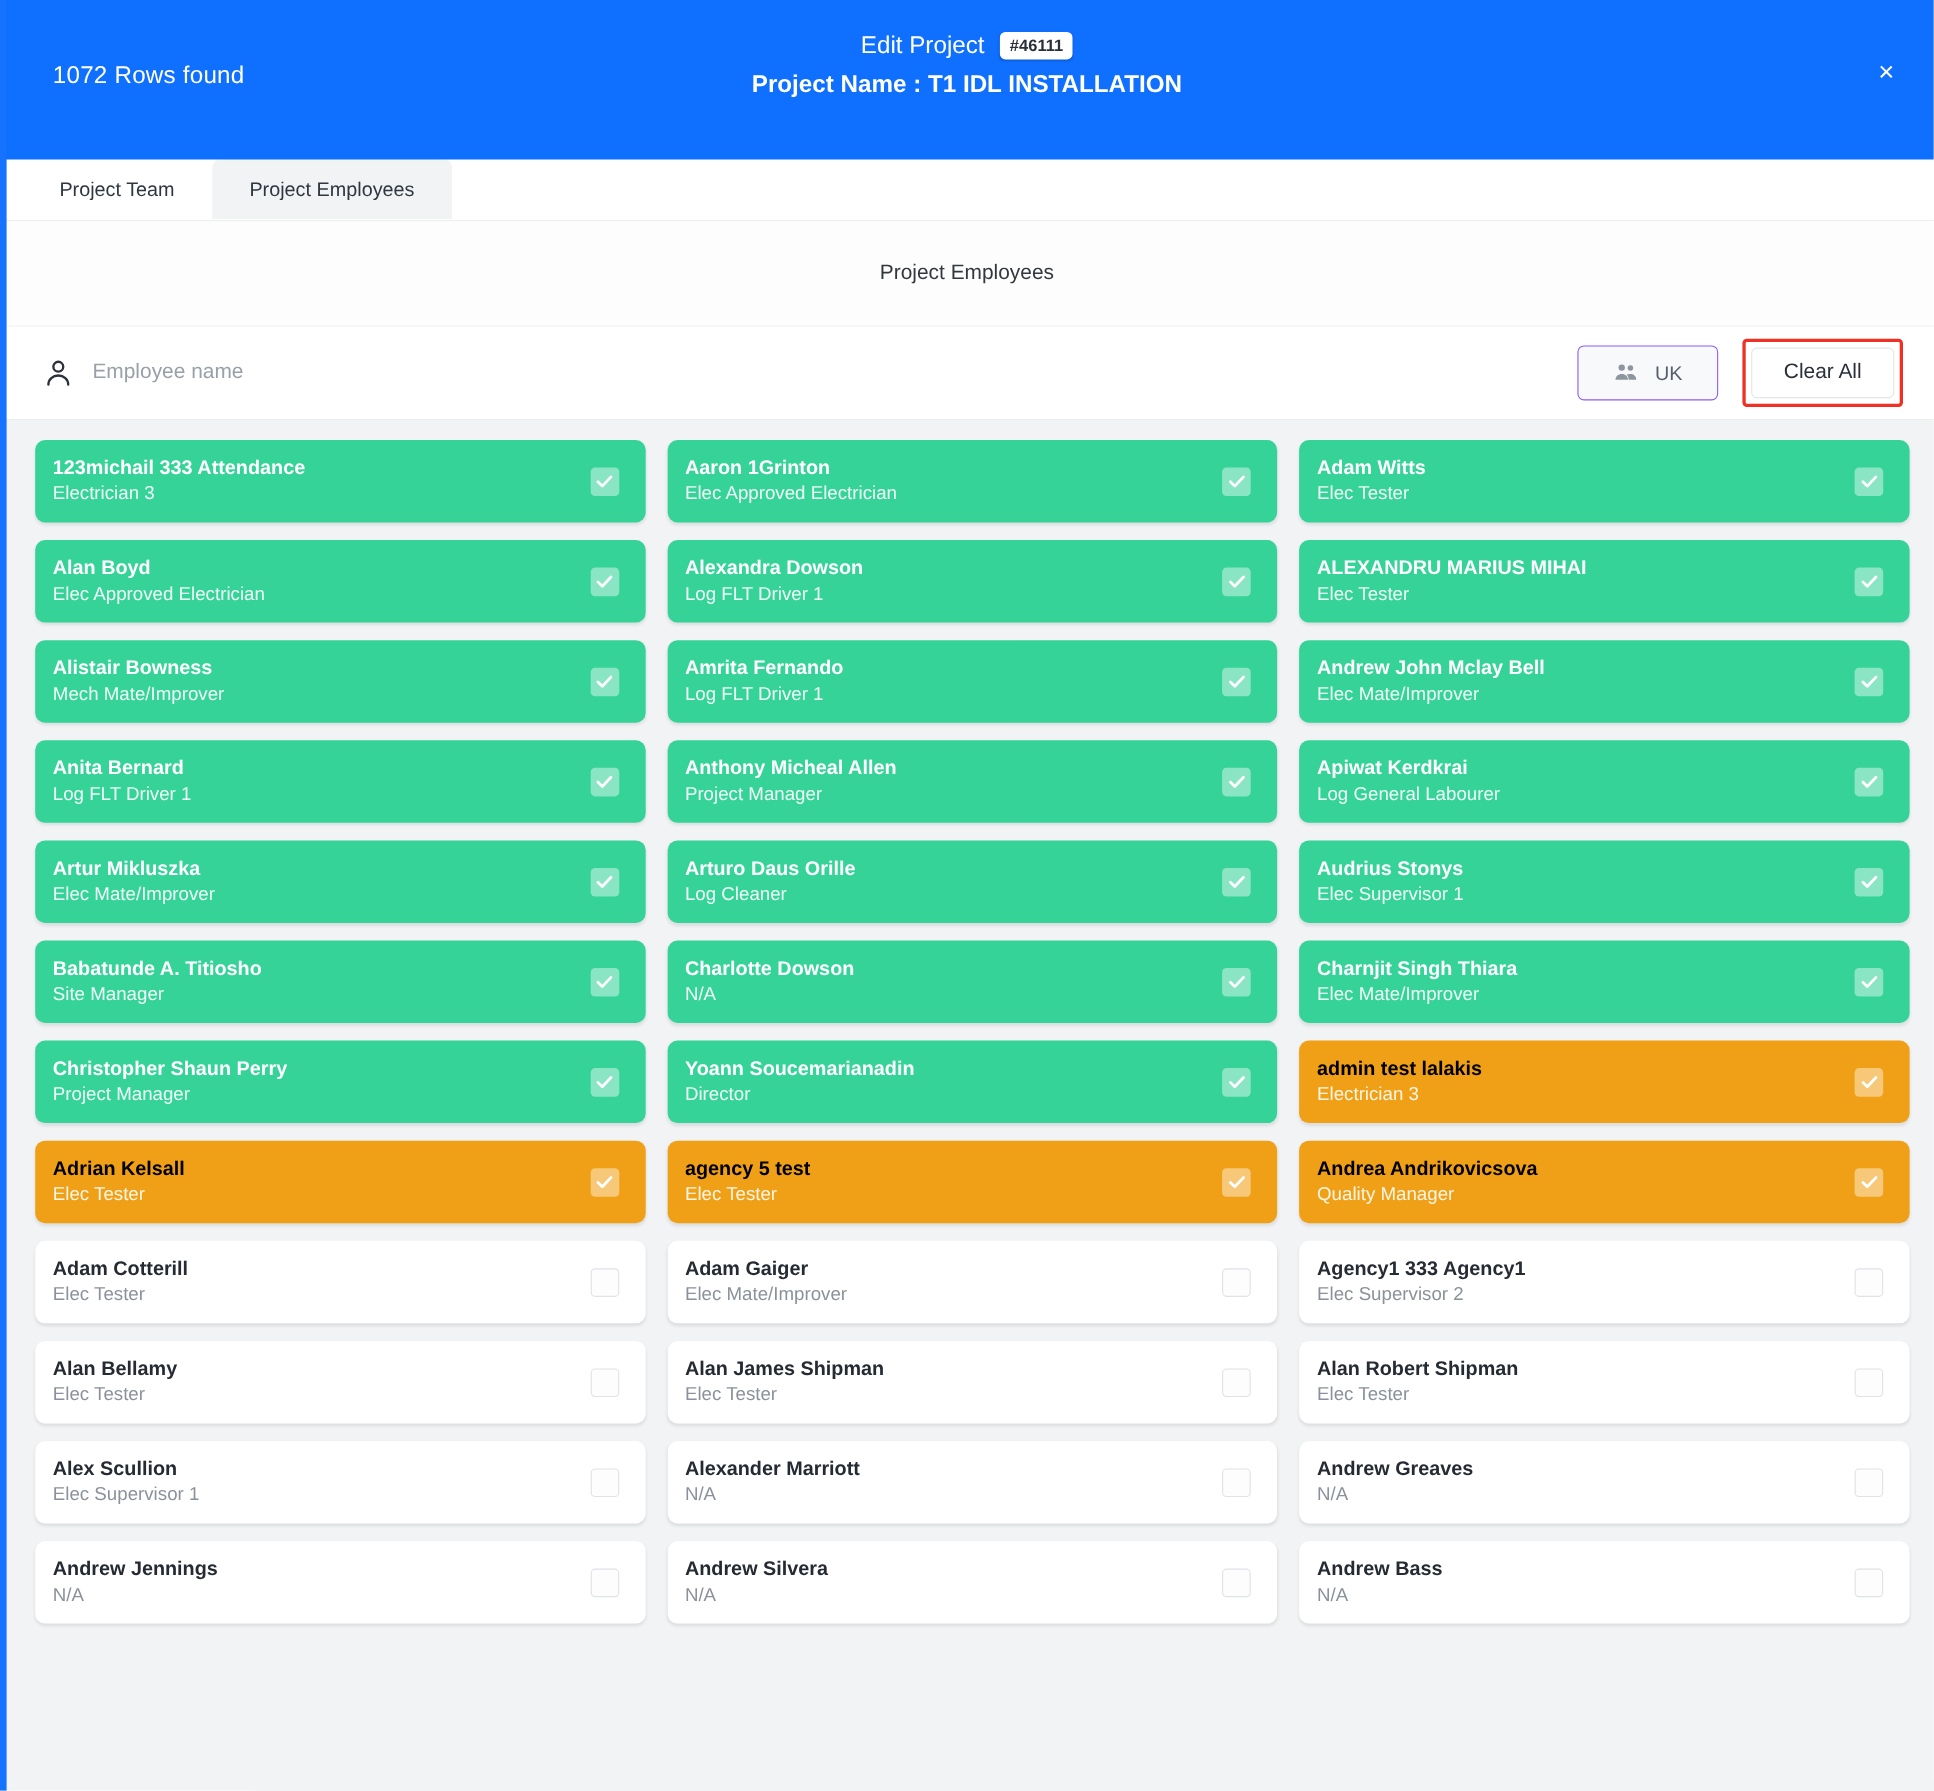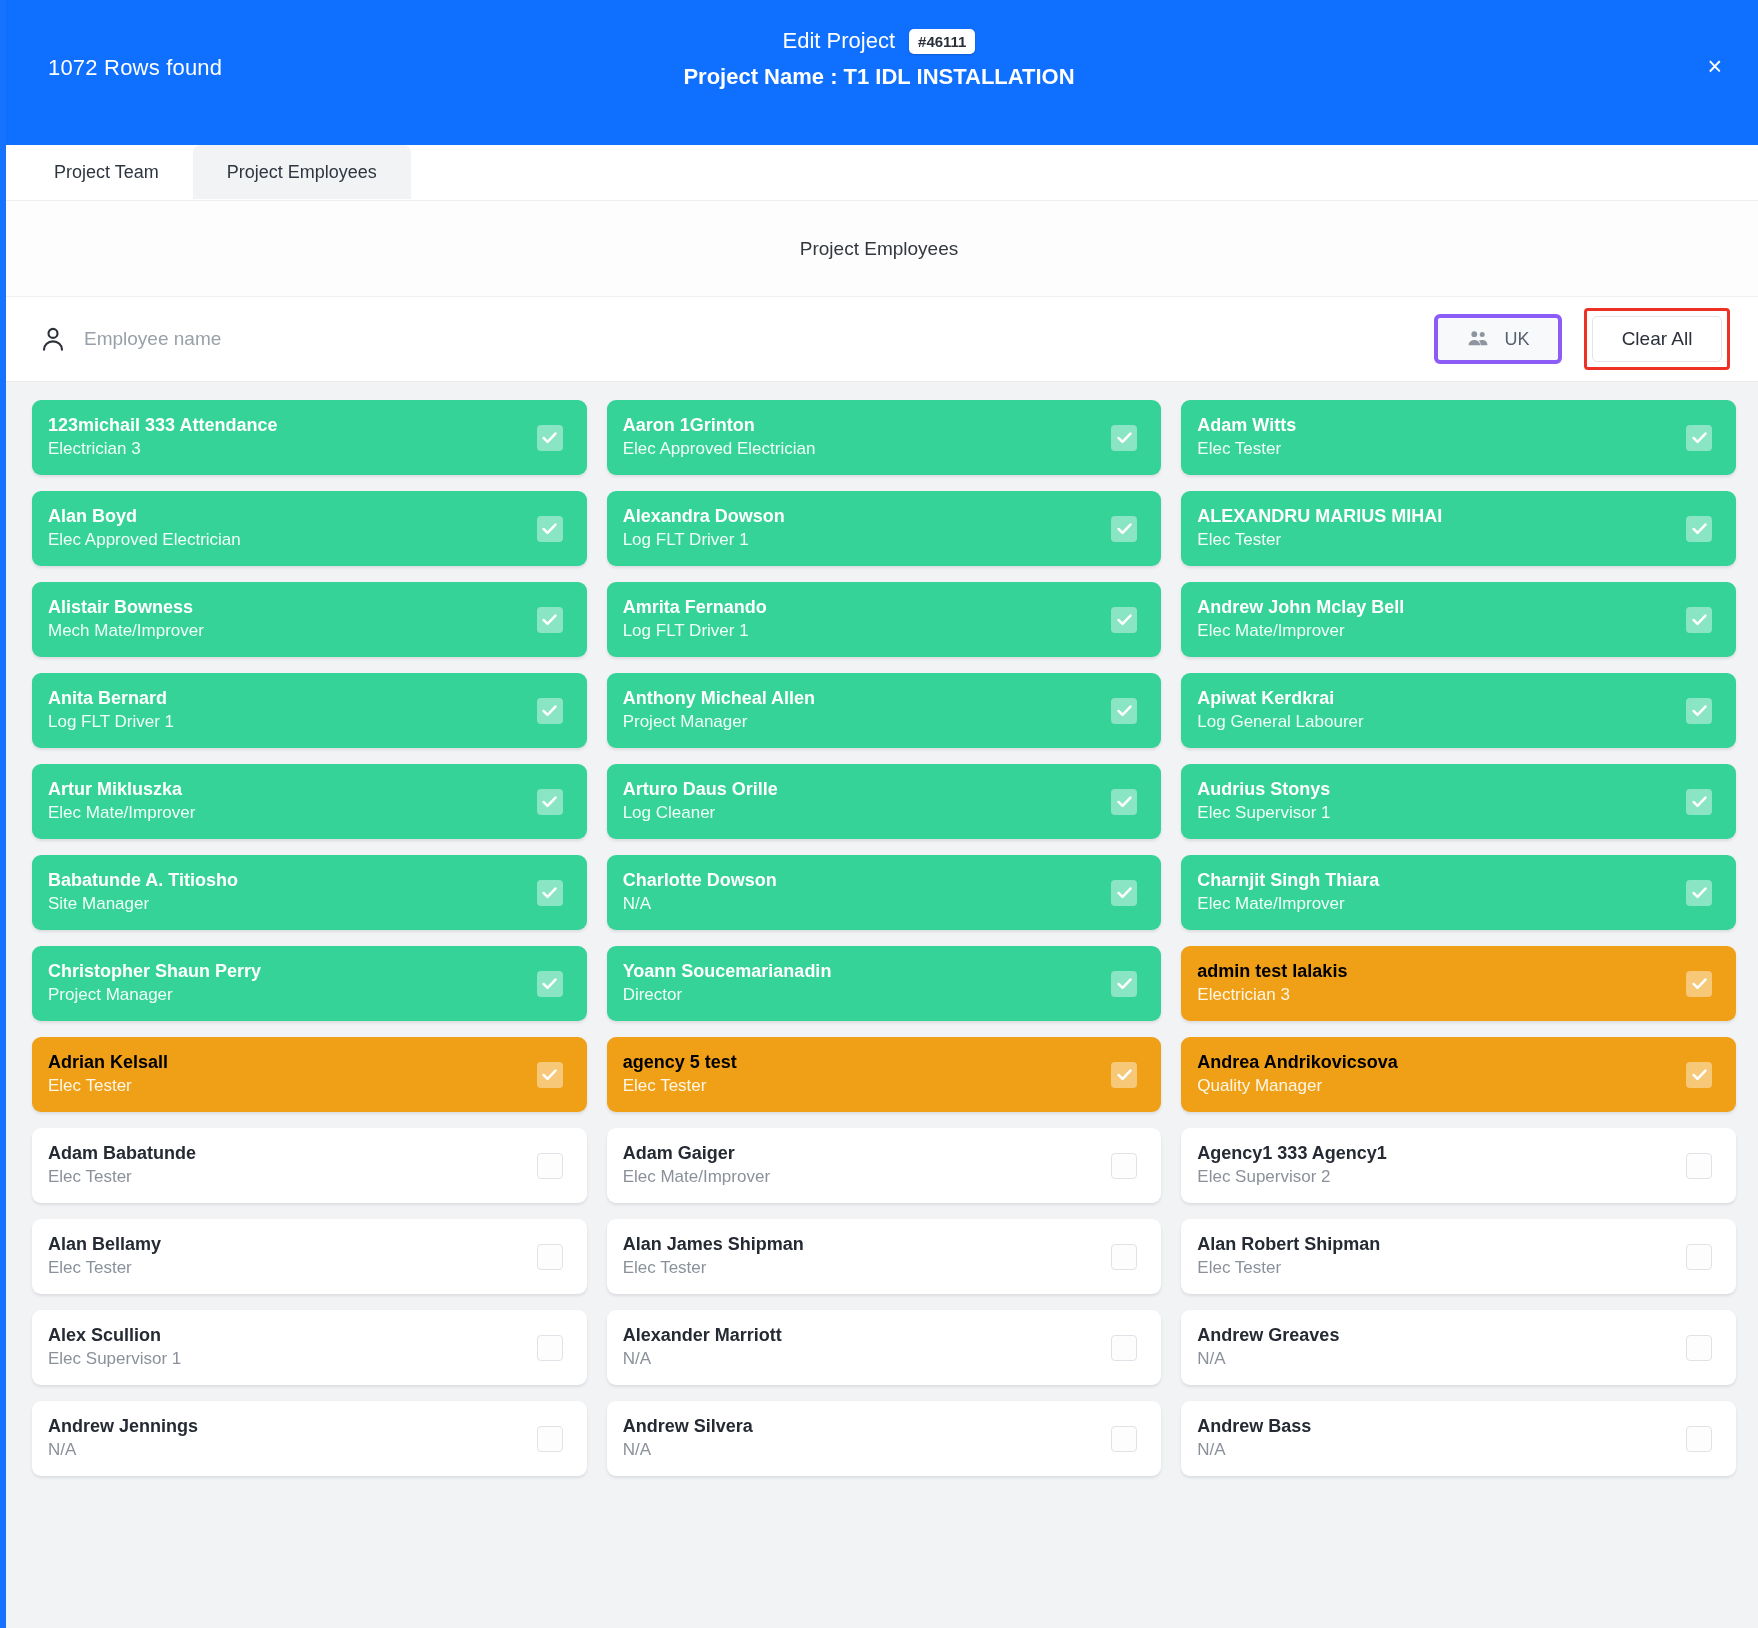--- a/index.html
+++ b/index.html
@@ -163,21 +163,21 @@
   .name-input::placeholder { color: #9aa0a9; }
 
   .uk-btn {
     display: flex;
     align-items: center;
     justify-content: center;
     gap: 14px;
     width: 128px;
     height: 50px;
     background: #f8f9fa;
-    border: 4px solid #8b5cf6;
+    border: 1px solid #8b5cf6;
     border-radius: 6px;
     font-size: 18px;
     color: #57606d;
     cursor: pointer;
     font-family: "Liberation Sans", sans-serif;
     margin-right: 22px;
   }
   .uk-btn .grp-icon { width: 24px; height: 24px; color: #8d959f; flex: 0 0 24px; }
 
   .clear-wrap {
@@ -599,21 +599,21 @@
             <div class="emp-role">Quality Manager</div>
           </div>
           <div class="cb checked">
             <svg viewBox="0 0 24 24" fill="none" stroke="currentColor" stroke-width="3.2" stroke-linecap="round" stroke-linejoin="round">
               <path d="M4.5 12.6l5 5 10-10.6"></path>
             </svg>
           </div>
         </div>
         <div class="emp-card plain">
           <div class="text">
-            <div class="emp-name">Adam Babatunde</div>
+            <div class="emp-name">Adam Cotterill</div>
             <div class="emp-role">Elec Tester</div>
           </div>
           <div class="cb empty"></div>
         </div>
         <div class="emp-card plain">
           <div class="text">
             <div class="emp-name">Adam Gaiger</div>
             <div class="emp-role">Elec Mate/Improver</div>
           </div>
           <div class="cb empty"></div>

